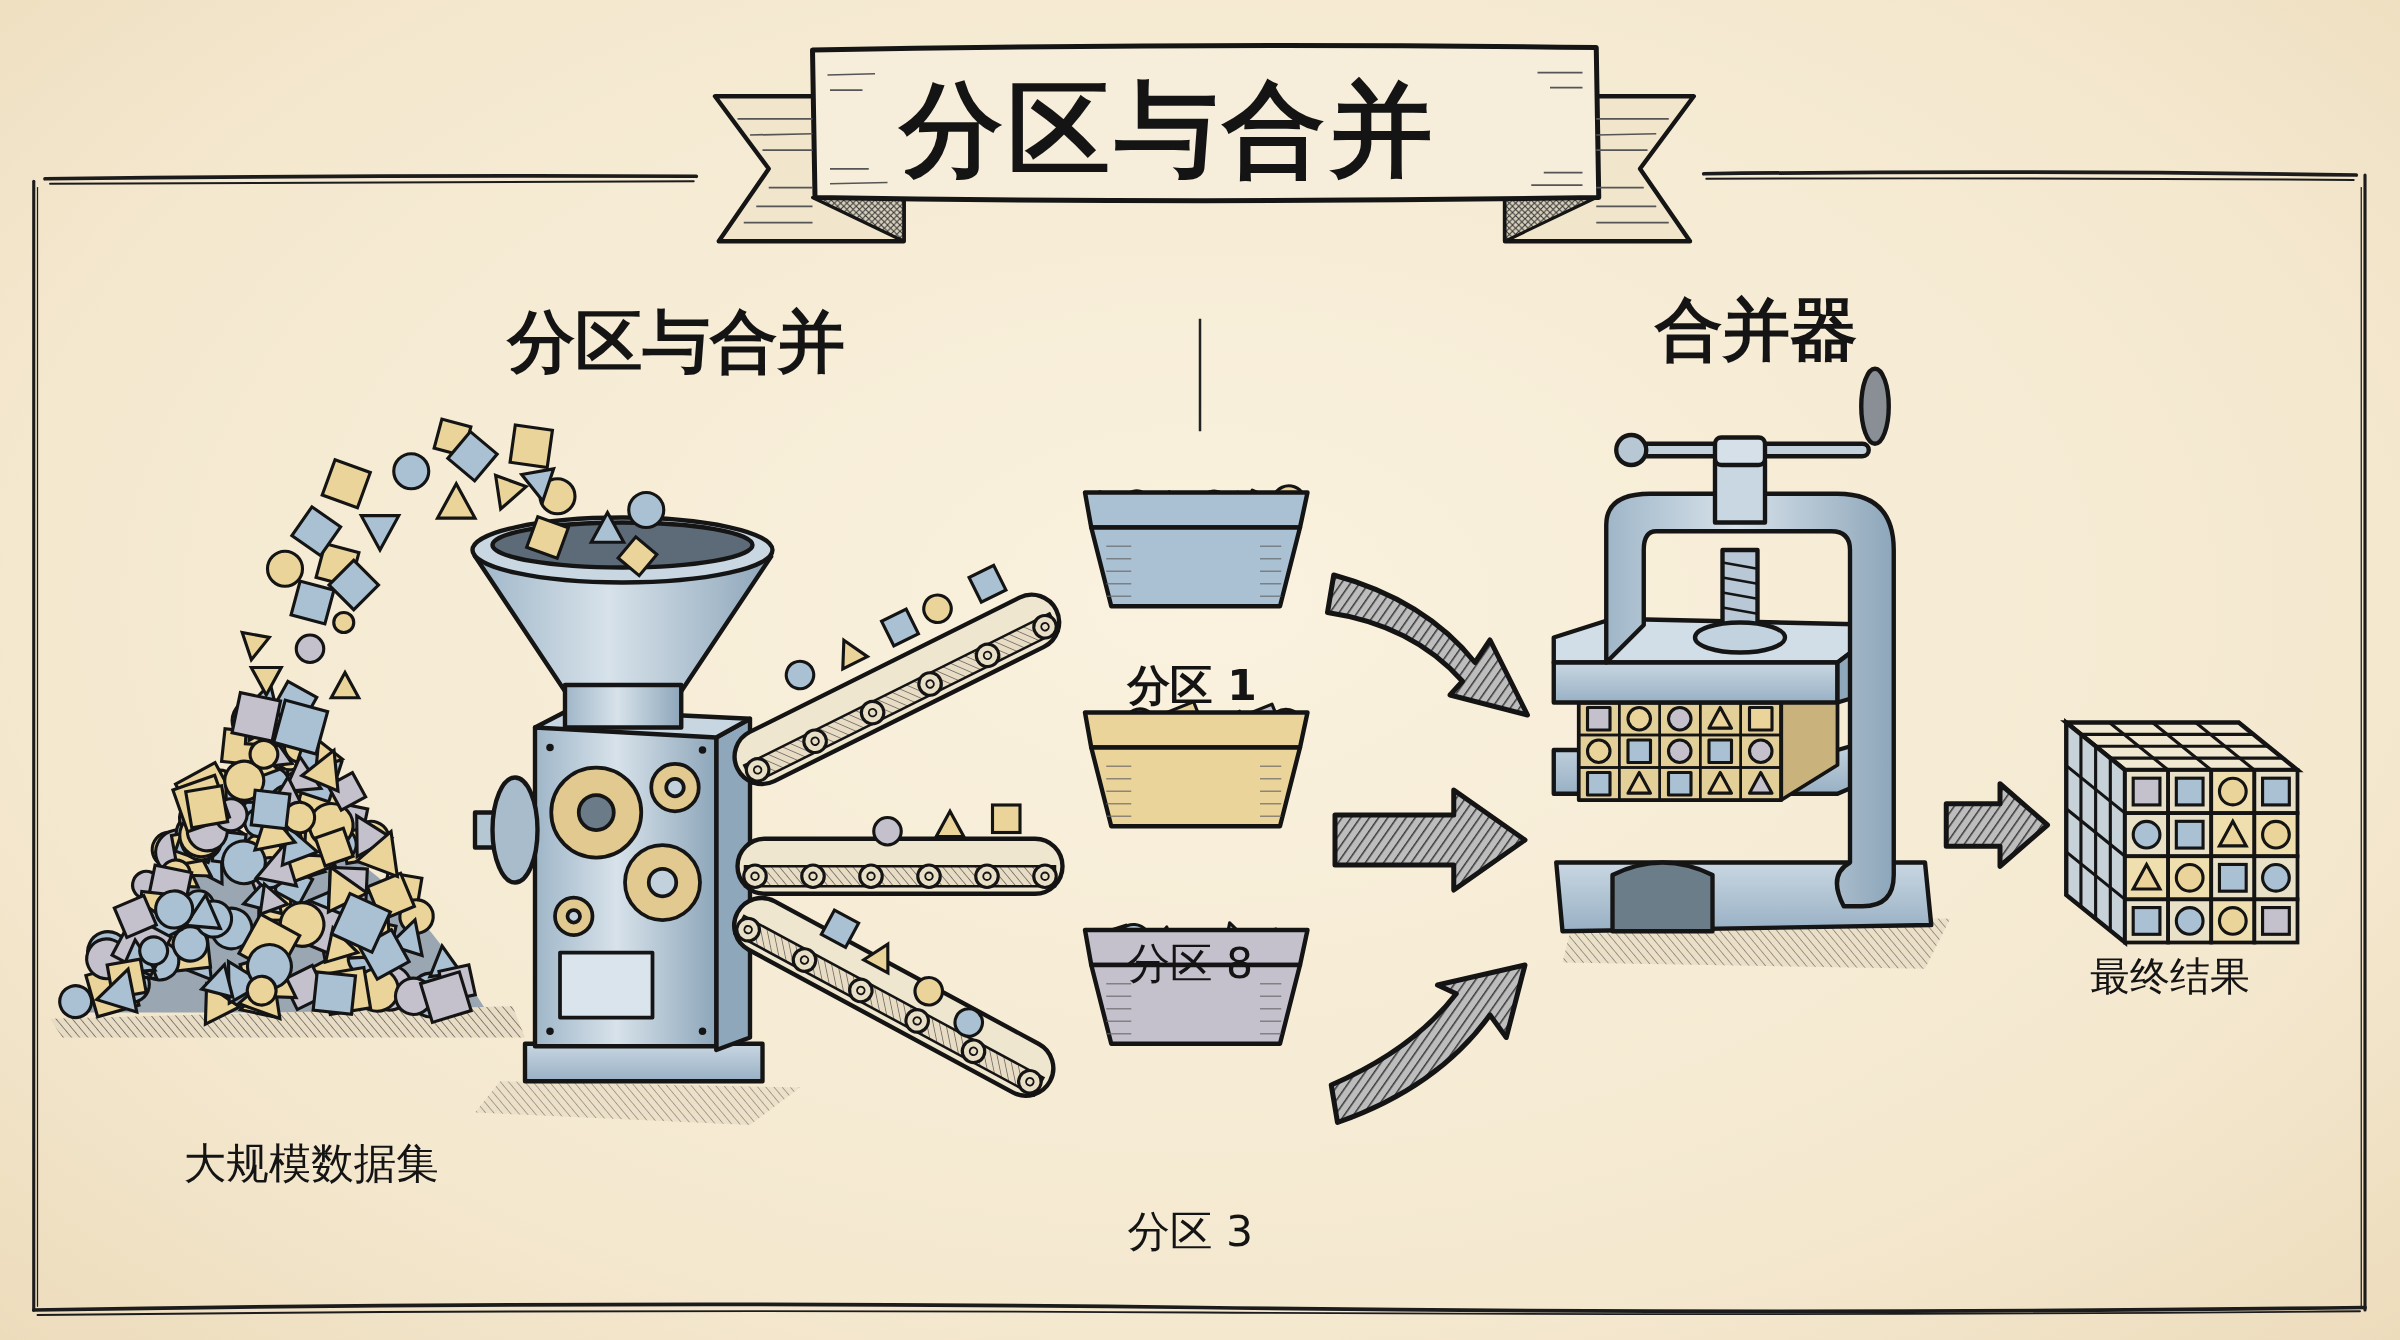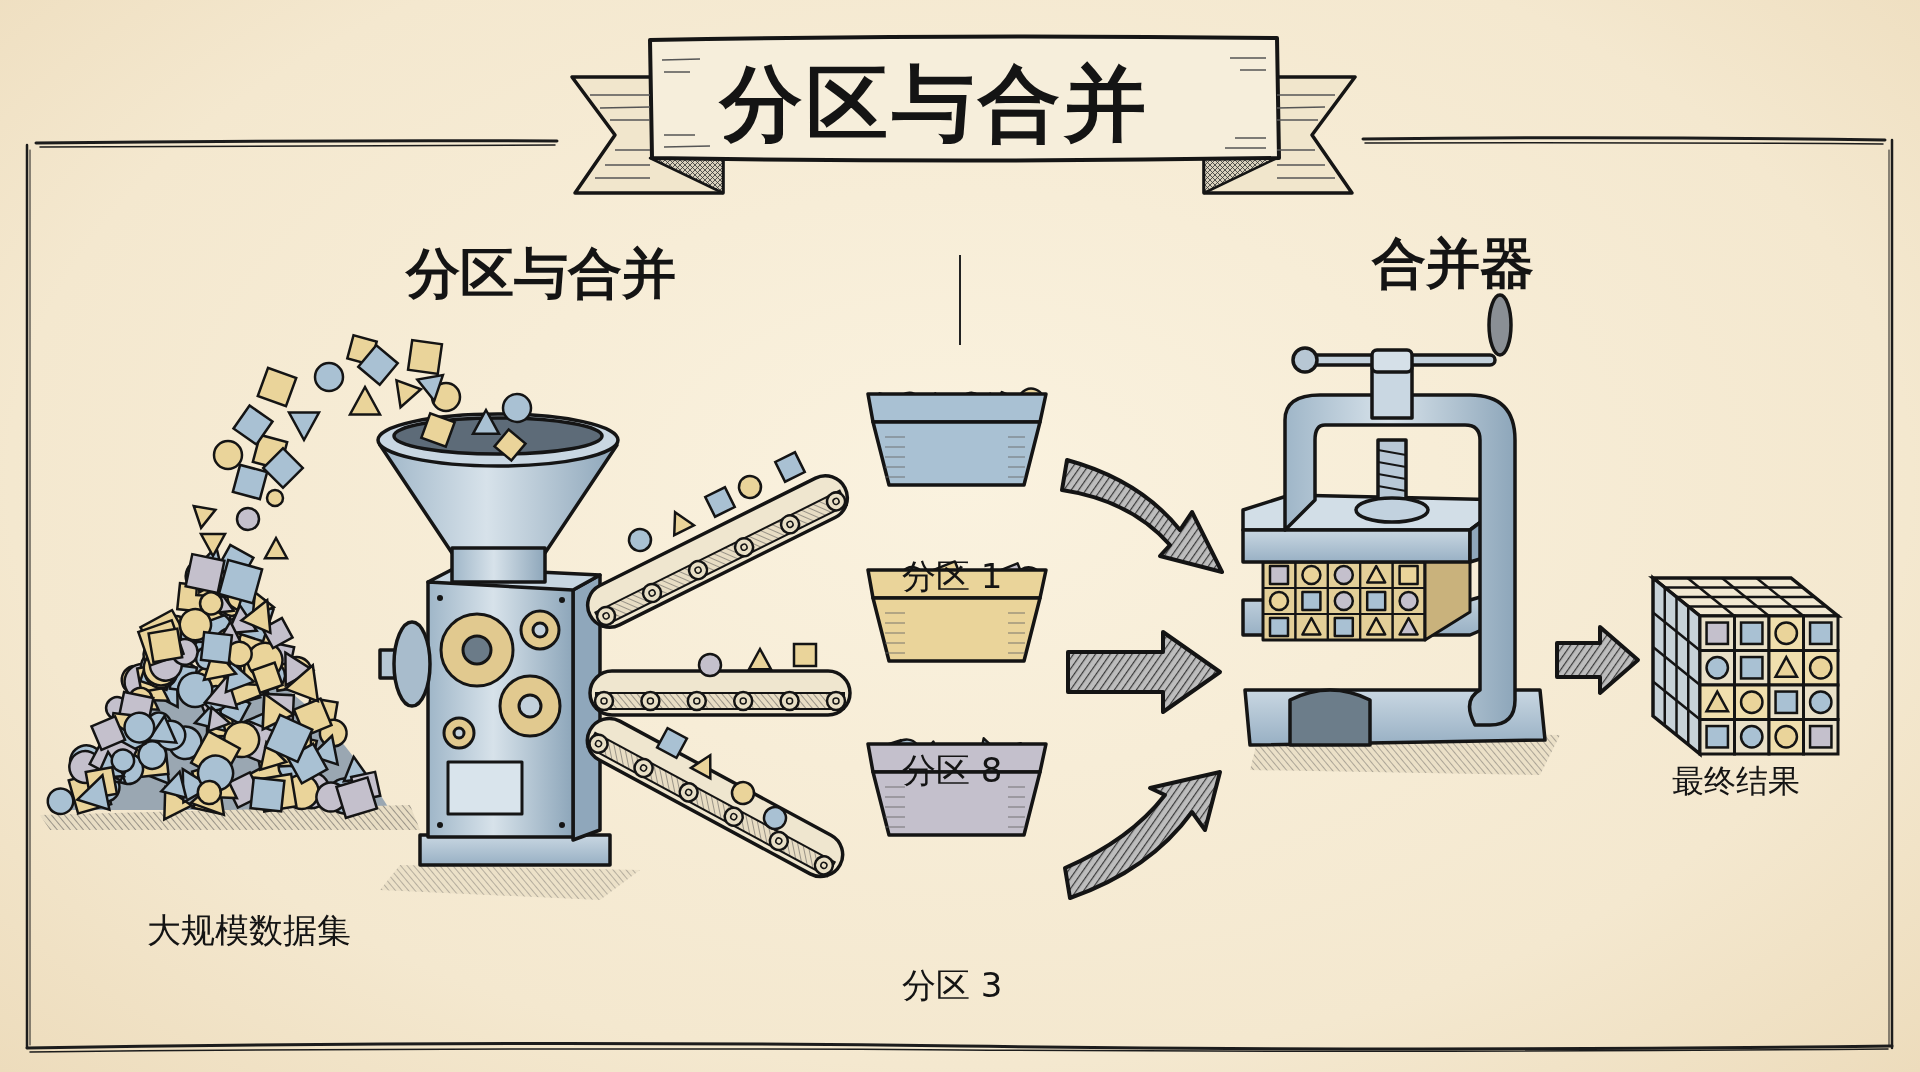--- a/index.html
+++ b/index.html
@@ -3,24 +3,24 @@
 <meta charset="utf-8">
 <style>
   html,body{margin:0;padding:0;}
   body{width:1920px;height:1072px;background:#f5ebd4;overflow:hidden;position:relative;font-family:"DejaVu Sans","Liberation Sans",sans-serif;}
   .paper{position:absolute;left:0;top:0;width:1920px;height:1072px;background:radial-gradient(ellipse at 50% 45%,#faf2df 0%,#f4e8cf 70%,#eddcbc 100%);}
   svg.art{position:absolute;left:0;top:0;}
   .lbl{position:absolute;color:#141414;white-space:nowrap;font-family:"DejaVu Sans","Liberation Sans",sans-serif;}
   .title{left:720px;top:50px;width:480px;font-size:82px;font-weight:bold;letter-spacing:4px;}
   .sec{font-size:54px;font-weight:bold;}
   .sec-left{left:406px;top:238px;}
-  .sec-right{left:1324px;top:228px;margin-left:48px;}
+  .sec-right{left:1324px;top:228px;}
   .small{font-size:34px;}
   .dataset{left:116px;top:908px;margin-left:31px;}
-  .p1{left:902px;top:554px;}
+  .p1{left:902px;top:526px;font-weight:bold;}
   .p2{left:902px;top:748px;}
   .p3{left:902px;top:963px;}
   .result{left:1672px;top:760px;font-size:32px;}
 </style>
 </head>
 <body>
 
 <div class="paper"></div>
 
 <svg class="art" width="1920" height="1072" viewBox="0 0 1920 1072">

